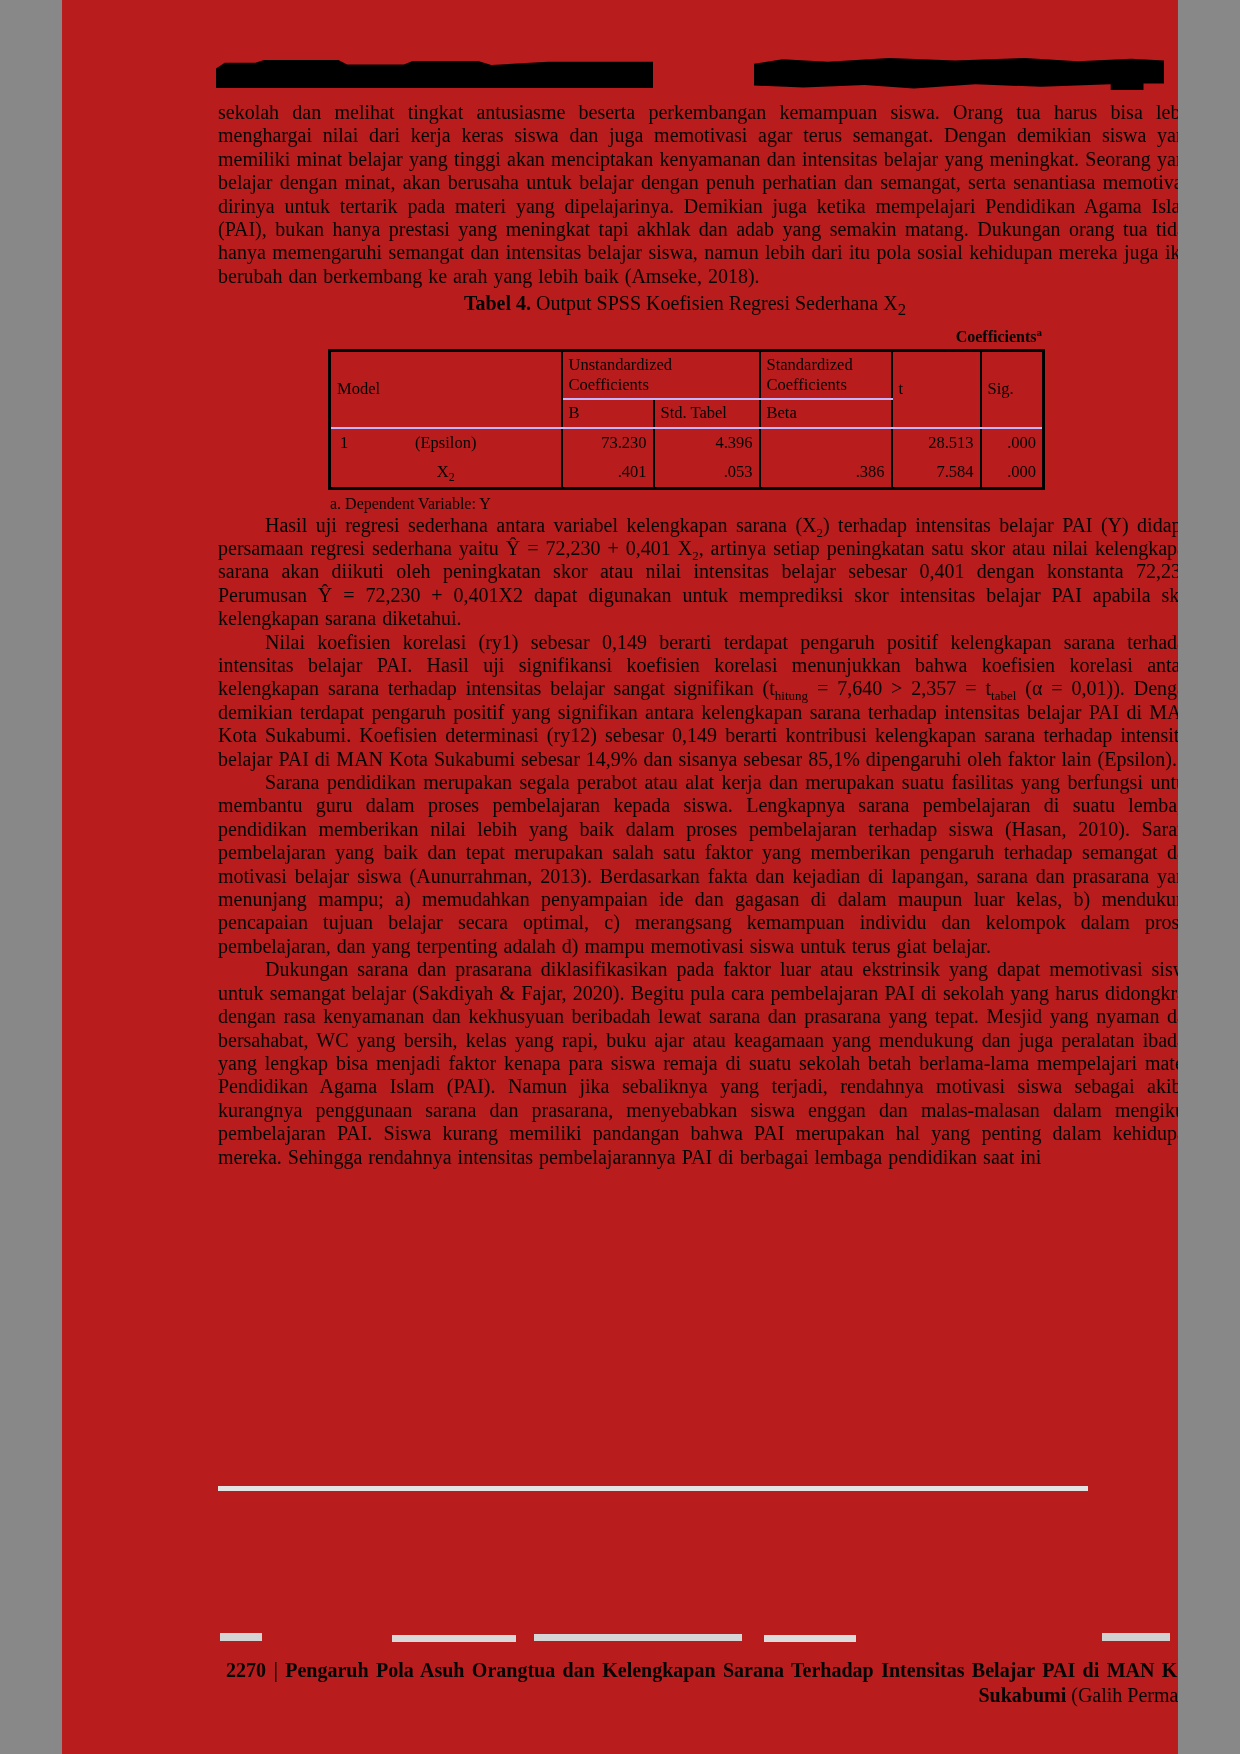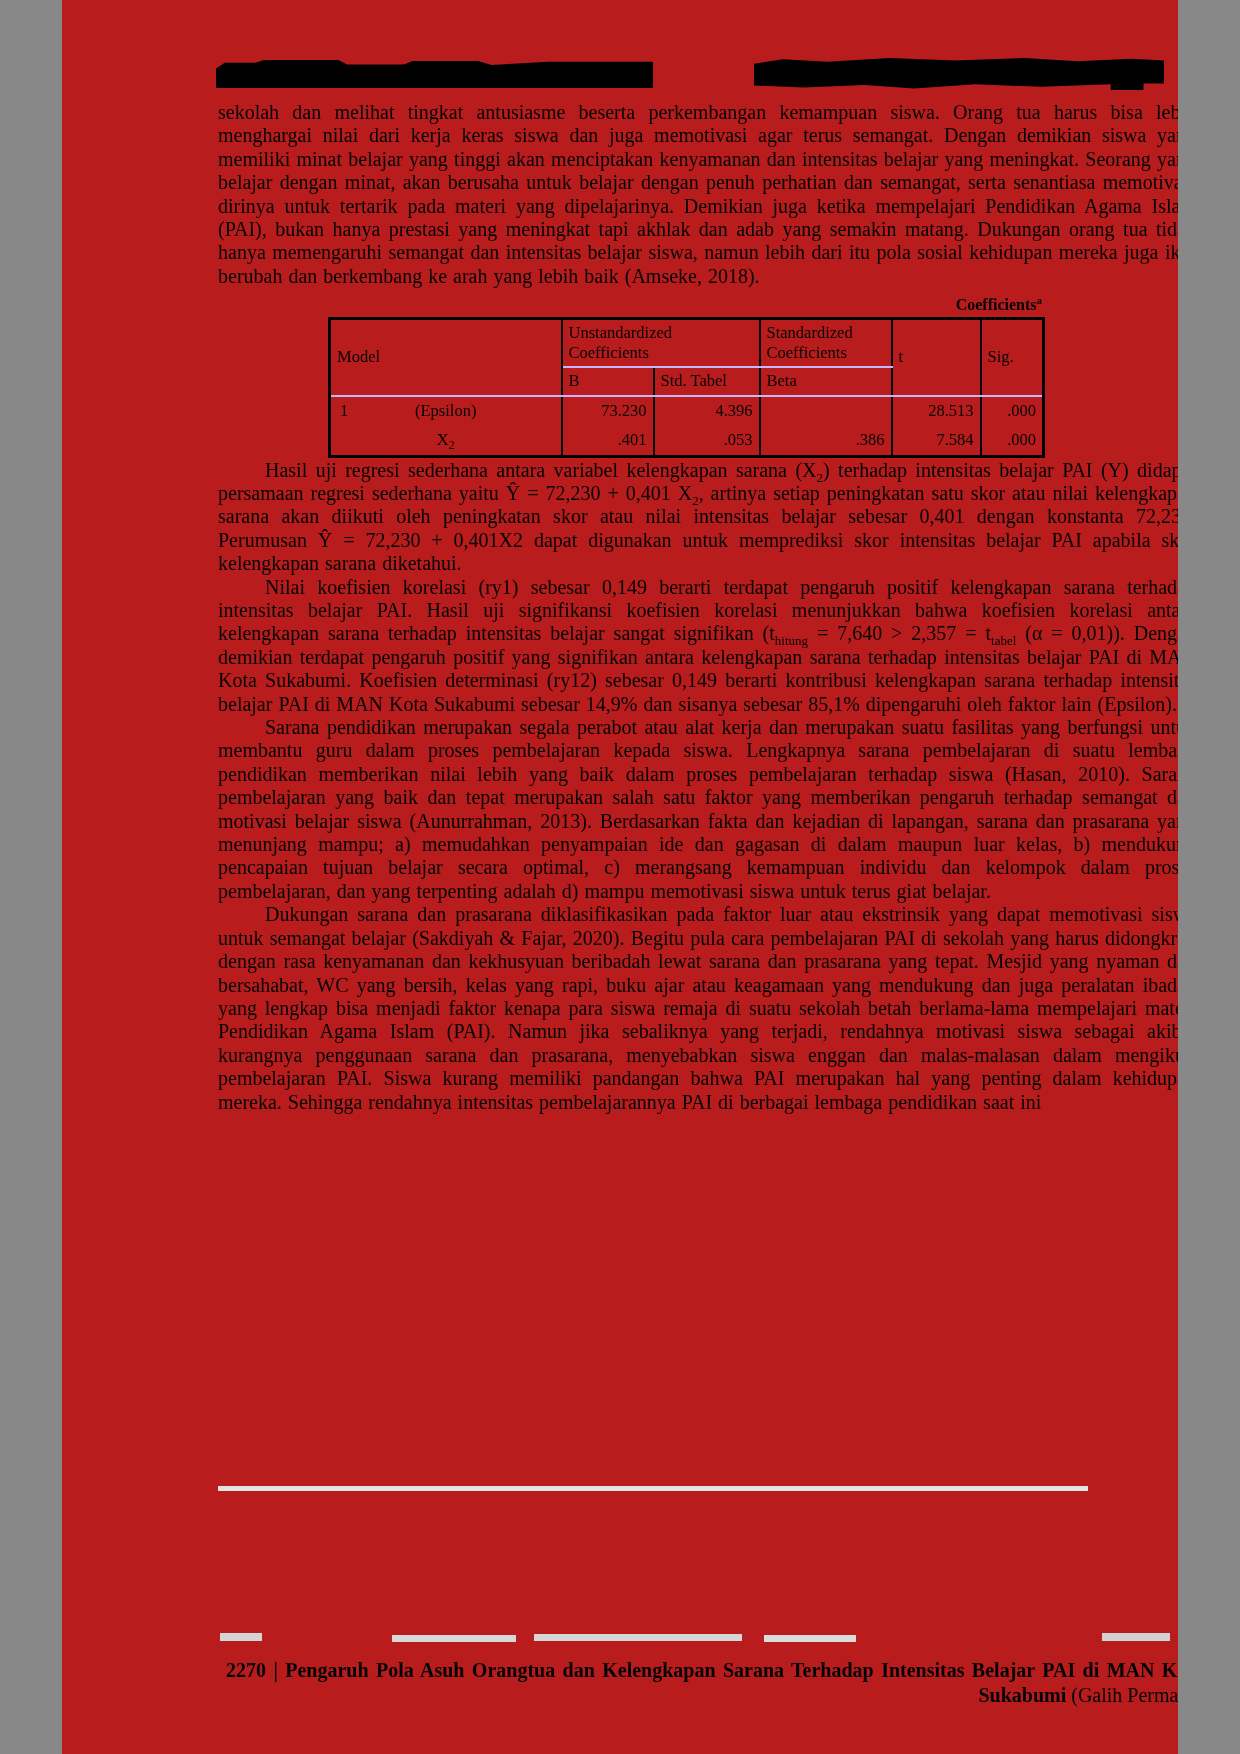--- a/index.html
+++ b/index.html
@@ -75,20 +75,21 @@
 <div class="page">
 
   <div class="redaction-bar bar-left"></div>
   <div class="redaction-bar bar-right"></div>
 
   <div class="content">
 
     <p class="body-p no-indent rich"><span>sekolah dan melihat tingkat antusiasme beserta perkembangan kemampuan siswa. Orang tua harus bisa lebih menghargai nilai dari kerja keras siswa dan juga memotivasi agar terus semangat. Dengan demikian siswa yang memiliki minat belajar yang tinggi akan menciptakan kenyamanan dan intensitas belajar yang meningkat. Seorang yang belajar dengan minat, akan berusaha untuk belajar dengan penuh perhatian dan semangat, serta senantiasa memotivasi dirinya untuk tertarik pada materi yang dipelajarinya. Demikian juga ketika mempelajari Pendidikan Agama Islam (PAI), bukan hanya prestasi yang meningkat tapi akhlak dan adab yang semakin matang. Dukungan orang tua tidak hanya memengaruhi semangat dan intensitas belajar siswa, namun lebih dari itu pola sosial kehidupan mereka juga ikut berubah dan berkembang ke arah yang lebih baik (Amseke, 2018).</span></p>
 
     <div class="table-block">
+      <div class="caption rich"><b>Tabel 4.</b><span> Output SPSS Koefisien Regresi Sederhana X</span><sub>2</sub></div>
       <div class="tbl-title rich"><span>Coefficients</span><sup>a</sup></div>
 
       <table class="coef">
         <colgroup>
           <col style="width:232px">
             <col style="width:92px">
             <col style="width:106px">
             <col style="width:132px">
             <col style="width:89px">
             <col style="width:63px">
@@ -124,20 +125,21 @@
             </td>
             <td class="num-cell">.401</td>
             <td class="num-cell">.053</td>
             <td class="num-cell">.386</td>
             <td class="num-cell">7.584</td>
             <td class="num-cell">.000</td>
           </tr>
         </tbody>
       </table>
 
+      <div class="footnote">a. Dependent Variable: Y</div>
     </div>
 
     <p class="body-p rich"><span>Hasil uji regresi sederhana antara variabel kelengkapan sarana (X</span><sub>2</sub><span>) terhadap intensitas belajar PAI (Y) didapat persamaan regresi sederhana yaitu Ŷ = 72,230 + 0,401 X</span><sub>2</sub><span>, artinya setiap peningkatan satu skor atau nilai kelengkapan sarana akan diikuti oleh peningkatan skor atau nilai intensitas belajar sebesar 0,401 dengan konstanta 72,230. Perumusan Ŷ = 72,230 + 0,401X2 dapat digunakan untuk memprediksi skor intensitas belajar PAI apabila skor kelengkapan sarana diketahui.</span></p>
     <p class="body-p rich"><span>Nilai koefisien korelasi (ry1) sebesar 0,149 berarti terdapat pengaruh positif kelengkapan sarana terhadap intensitas belajar PAI. Hasil uji signifikansi koefisien korelasi menunjukkan bahwa koefisien korelasi antara kelengkapan sarana terhadap intensitas belajar sangat signifikan (t</span><sub>hitung</sub><span> = 7,640 &gt; 2,357 = t</span><sub>tabel</sub><span> (α = 0,01)). Dengan demikian terdapat pengaruh positif yang signifikan antara kelengkapan sarana terhadap intensitas belajar PAI di MAN Kota Sukabumi. Koefisien determinasi (ry12) sebesar 0,149 berarti kontribusi kelengkapan sarana terhadap intensitas belajar PAI di MAN Kota Sukabumi sebesar 14,9% dan sisanya sebesar 85,1% dipengaruhi oleh faktor lain (Epsilon).</span></p>
     <p class="body-p rich"><span>Sarana pendidikan merupakan segala perabot atau alat kerja dan merupakan suatu fasilitas yang berfungsi untuk membantu guru dalam proses pembelajaran kepada siswa. Lengkapnya sarana pembelajaran di suatu lembaga pendidikan memberikan nilai lebih yang baik dalam proses pembelajaran terhadap siswa (Hasan, 2010). Sarana pembelajaran yang baik dan tepat merupakan salah satu faktor yang memberikan pengaruh terhadap semangat dan motivasi belajar siswa (Aunurrahman, 2013). Berdasarkan fakta dan kejadian di lapangan, sarana dan prasarana yang menunjang mampu; a) memudahkan penyampaian ide dan gagasan di dalam maupun luar kelas, b) mendukung pencapaian tujuan belajar secara optimal, c) merangsang kemampuan individu dan kelompok dalam proses pembelajaran, dan yang terpenting adalah d) mampu memotivasi siswa untuk terus giat belajar.</span></p>
     <p class="body-p rich"><span>Dukungan sarana dan prasarana diklasifikasikan pada faktor luar atau ekstrinsik yang dapat memotivasi siswa untuk semangat belajar (Sakdiyah &amp; Fajar, 2020). Begitu pula cara pembelajaran PAI di sekolah yang harus didongkrak dengan rasa kenyamanan dan kekhusyuan beribadah lewat sarana dan prasarana yang tepat. Mesjid yang nyaman dan bersahabat, WC yang bersih, kelas yang rapi, buku ajar atau keagamaan yang mendukung dan juga peralatan ibadah yang lengkap bisa menjadi faktor kenapa para siswa remaja di suatu sekolah betah berlama-lama mempelajari materi Pendidikan Agama Islam (PAI). Namun jika sebaliknya yang terjadi, rendahnya motivasi siswa sebagai akibat kurangnya penggunaan sarana dan prasarana, menyebabkan siswa enggan dan malas-malasan dalam mengikuti pembelajaran PAI. Siswa kurang memiliki pandangan bahwa PAI merupakan hal yang penting dalam kehidupan mereka. Sehingga rendahnya intensitas pembelajarannya PAI di berbagai lembaga pendidikan saat ini</span></p>
 
   </div>
 
   <div class="artifact" style="left:156px;top:1486px;width:870px;height:5px;background:#e3e3e3;"></div>

